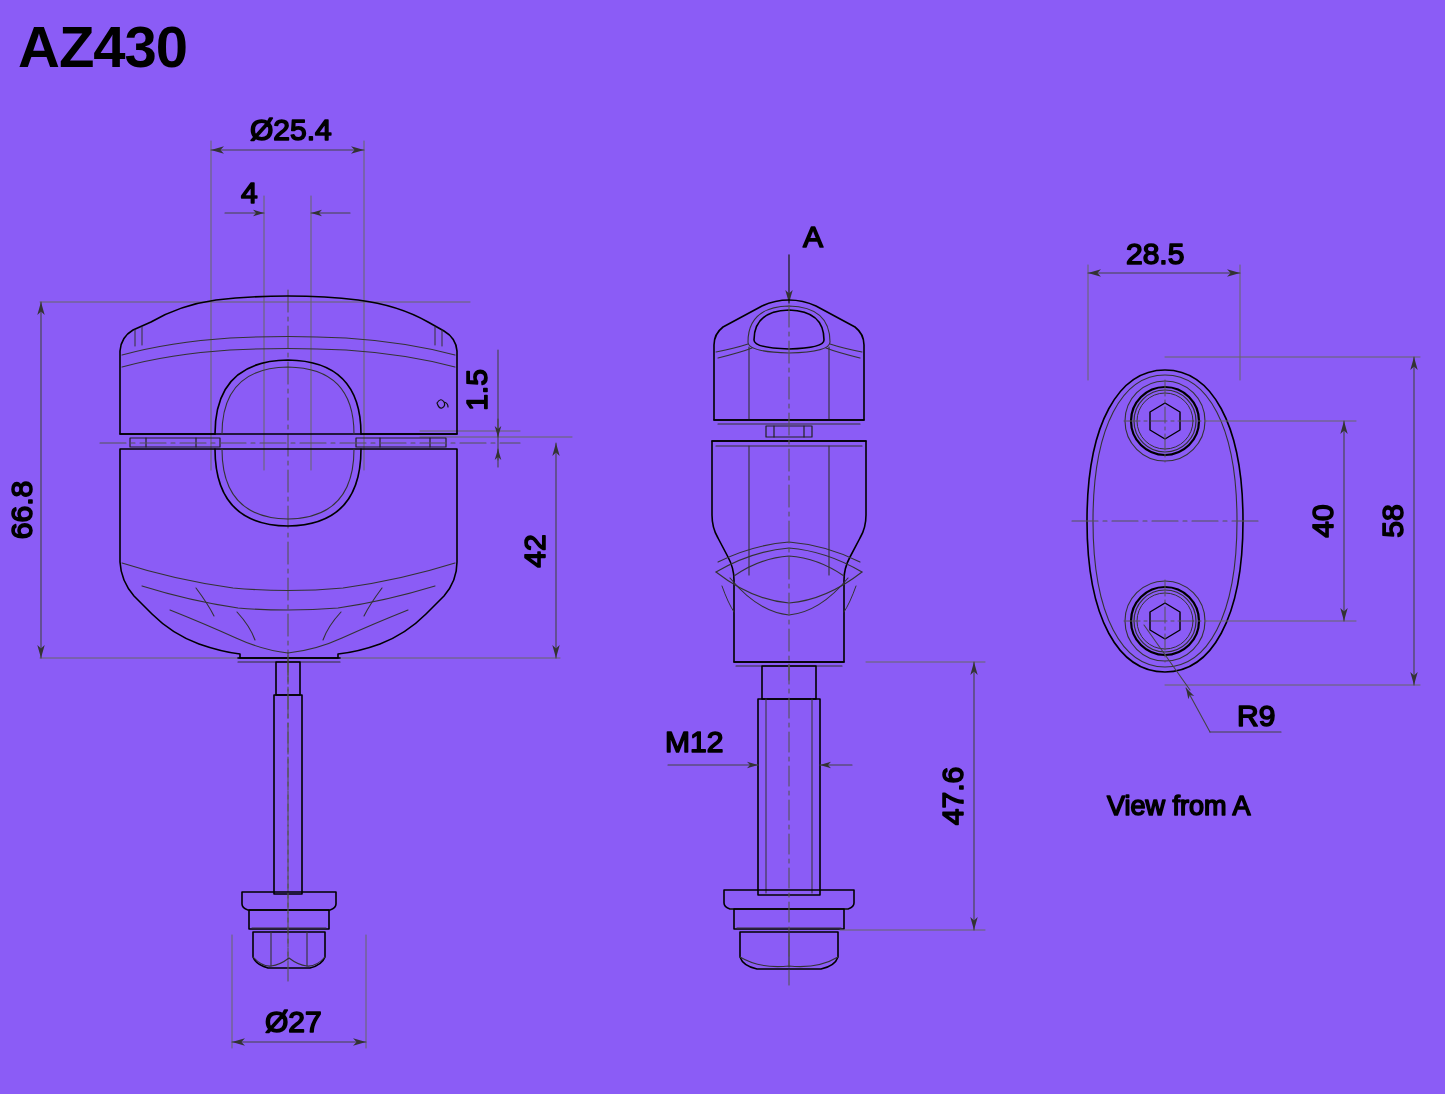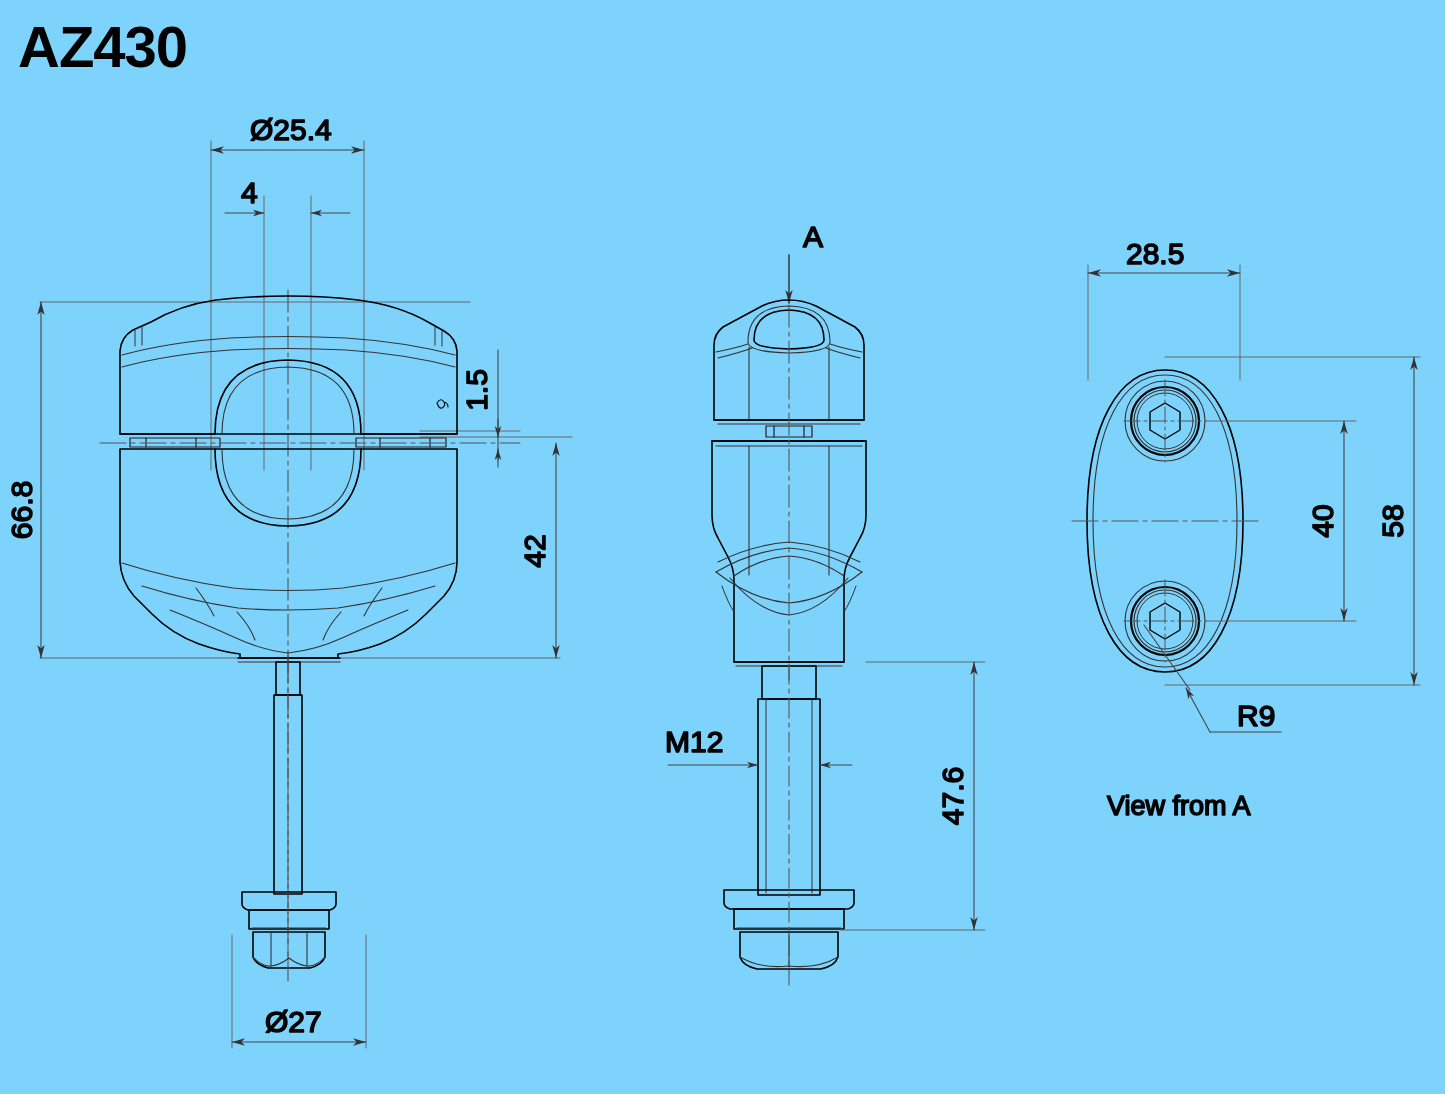--- a/index.html
+++ b/index.html
@@ -9,21 +9,21 @@
     background: #ffffff;
   }
   body {
     font-family: "Liberation Sans", sans-serif;
     color: #000000;
   }
   #sheet {
     position: relative;
     width: 1445px;
     height: 1094px;
-    background: #7dd3fc;
+    background: #8b5cf6;
     overflow: hidden;
   }
   #title-block {
     position: absolute;
     left: 18px;
     top: 18px;
     font-size: 58px;
     font-weight: bold;
     letter-spacing: -1px;
     line-height: 1;

